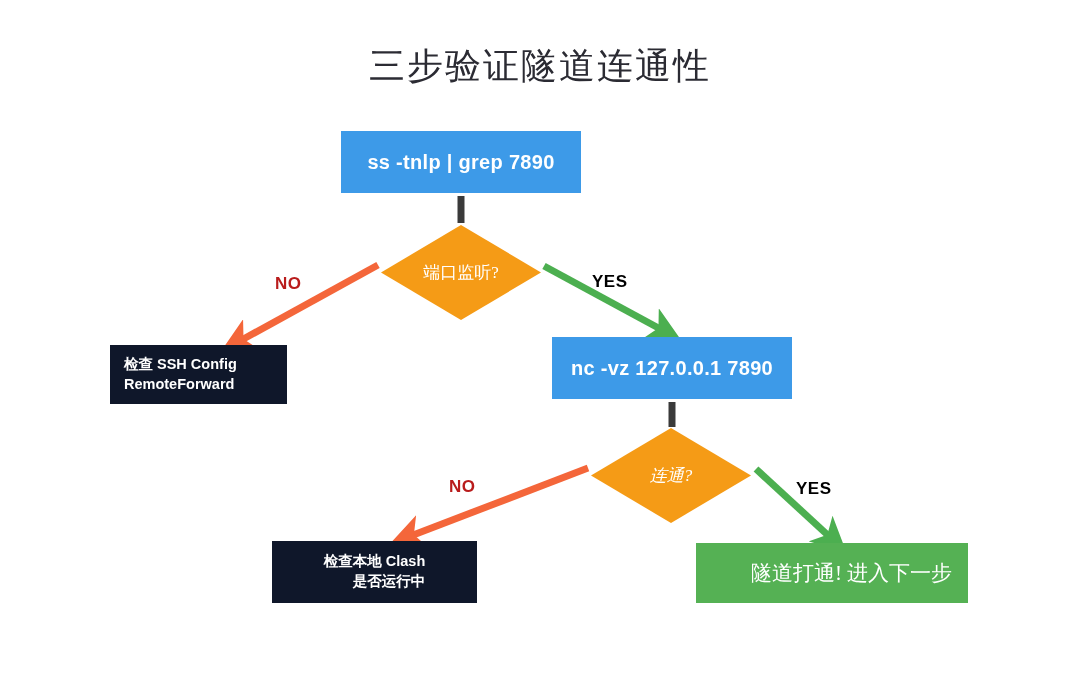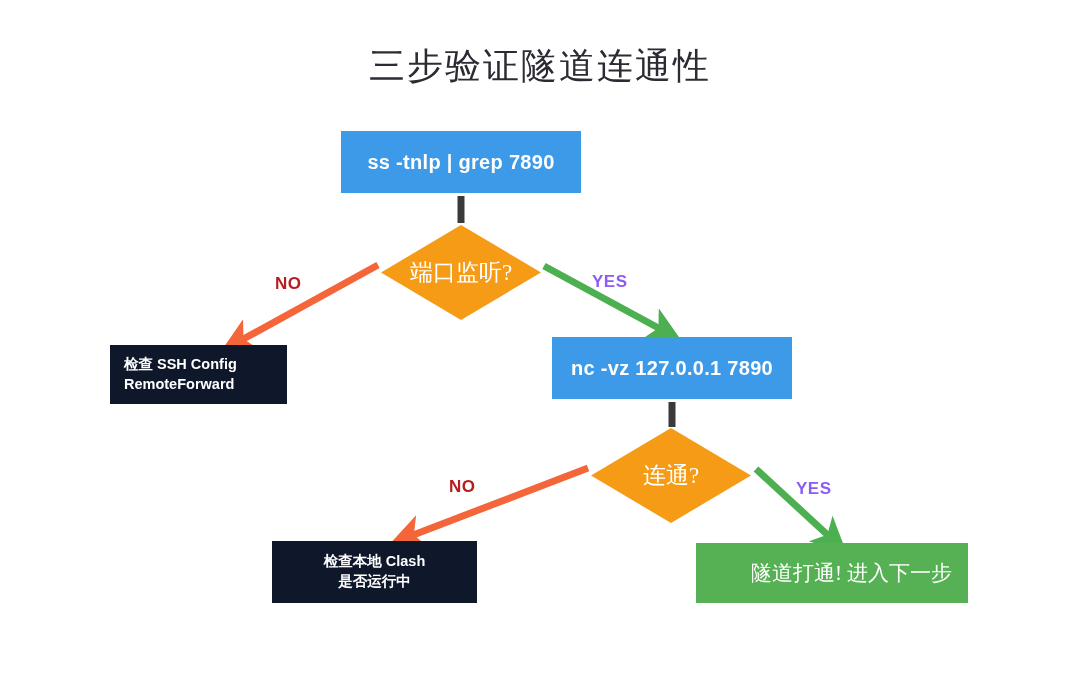--- a/index.html
+++ b/index.html
@@ -26,21 +26,21 @@
     width: 1080px;
     height: 687px;
     pointer-events: none;
   }
   .node {
     position: absolute;
     box-sizing: border-box;
     display: flex;
     align-items: center;
     justify-content: center;
-    text-align: center;
+    text-align: right;
     color: #ffffff;
   }
 
   
   #title {
     position: absolute;
     left: 0;
     top: 42px;
     width: 1080px;
     text-align: center;
@@ -86,34 +86,35 @@
   .diamond-label {
     position: absolute;
     left: 0; top: 0;
     width: 100%;
     height: 100%;
     display: flex;
     align-items: center;
     justify-content: center;
     color: #ffffff;
     font-family: "Liberation Serif", "DejaVu Serif", serif;
-    font-size: 23px;
+    font-size: 17px;
     font-weight: 400;
   }
   #node-decision-port {
     left: 381px;
     top: 225px;
     width: 160px;
     height: 95px;
   }
   #node-decision-conn {
     left: 591px;
     top: 428px;
     width: 160px;
     height: 95px;
+    font-style: italic;
   }
 
   
   .box-coral {
     background: #0f172a;
     font-size: 14.5px;
     font-weight: bold;
     line-height: 1.35;
     padding: 0 14px;
   }
@@ -148,21 +149,21 @@
   }
 
   
   .edge-label {
     position: absolute;
     font-size: 17px;
     font-weight: bold;
     letter-spacing: 0.5px;
   }
   .label-no  { color: #b91c1c; }
-  .label-yes { color: #8b5cf6; }
+  .label-yes { color: #000000; }
   #label-no-1  { left: 275px; top: 274px; }
   #label-yes-1 { left: 592px; top: 272px; }
   #label-no-2  { left: 449px; top: 477px; }
   #label-yes-2 { left: 796px; top: 479px; }
 </style>
 </head>
 <body>
 
 <div id="canvas">
 

